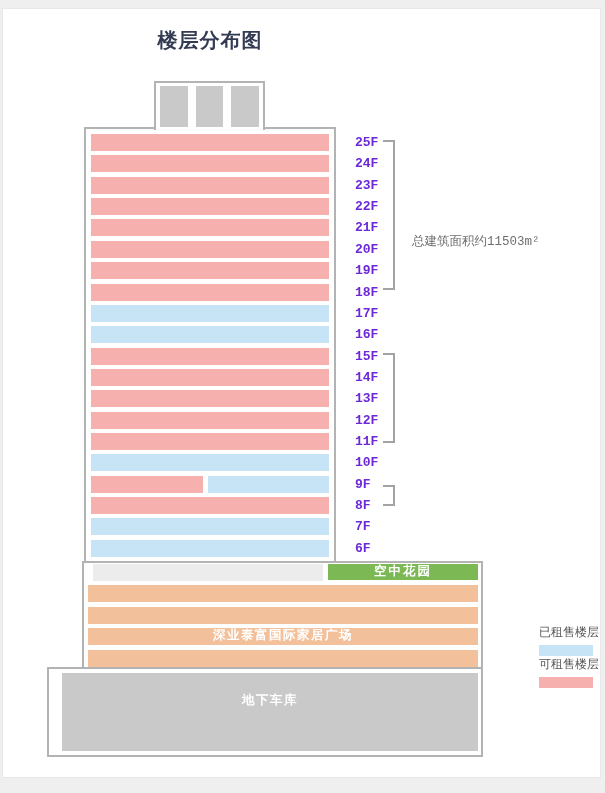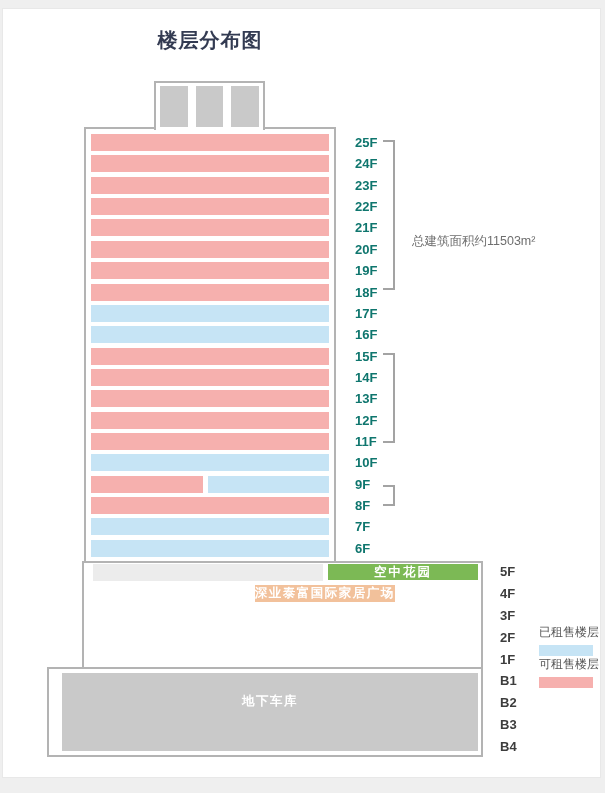--- a/index.html
+++ b/index.html
@@ -1,18 +1,18 @@
 <!DOCTYPE html>
 <html style="--available: #f6b0ae; --rented: #c6e4f5; --garden: #7cb955; --mall: #f2c19b; --garage: #c9c9c9; --floor5: #ececec; --roofBlock: #c9c9c9; --outline: #b3b3b3; --bracket: #a3a3a3;"><head>
 <meta charset="utf-8">
 <style>
   html,body { margin:0; padding:0; }
   .page {
     position:relative; width:605px; height:793px; background:#efefef;
-    font-family:Liberation Sans, sans-serif; overflow:hidden;
+    font-family:Liberation Mono, monospace; overflow:hidden;
   }
   .content-bg {
     position:absolute; left:2px; top:8px; width:599px; height:770px;
     background:#ffffff; border:1px solid #e8e8e8; box-sizing:border-box;
   }
   .title {
     position:absolute; left:10px; top:27px; width:400px; margin:0;
     text-align:center; font-size:20px; font-weight:bold; color:#333b52; letter-spacing:1px;
   }
   
@@ -31,21 +31,21 @@
     display:flex; flex-direction:column; justify-content:space-between;
   }
   .floor-row { height:17px; display:flex; gap:5px; }
   .seg { height:100%; }
   .seg.available { background:var(--available); }
   .seg.rented { background:var(--rented); }
   .tower-labels {
     position:absolute; left:355px; top:134px; width:40px; height:423px; z-index:2;
     display:flex; flex-direction:column; justify-content:space-between;
   }
-  .flabel { height:17px; line-height:17px; font-size:13px; font-weight:600; color:#0f766e; }
+  .flabel { height:17px; line-height:17px; font-size:13px; font-weight:600; color:#6d28d9; }
   
   .bracket {
     position:absolute; left:383px; width:12px; box-sizing:border-box;
     border:2px solid var(--bracket); border-left:none;
   }
   #bracket-18-25 { top:140px; height:150px; }
   #bracket-11-15 { top:353px; height:90px; }
   #bracket-8-9   { top:485px; height:21px; }
   .ann-title { position:absolute; left:404px; margin:0; font-size:15px; font-weight:bold; color:#4d4d4d; white-space:nowrap; }
   .ann-sub   { position:absolute; left:404px; margin:8px; font-size:12.5px; color:#6e6e6e; white-space:nowrap; }
@@ -59,21 +59,21 @@
     background:#fff; border:2px solid var(--outline);
   }
   .bar-5f { position:absolute; left:93px; top:564px; width:230px; height:17px; background:var(--floor5); z-index:2; }
   .garden {
     position:absolute; left:328px; top:564px; width:150px; height:16px; z-index:2;
     background:var(--garden); color:#fff; font-size:12.5px; font-weight:bold;
     text-align:center; line-height:16px; letter-spacing:2px;
   }
   .podium-floors {
     position:absolute; left:88px; top:585px; width:390px; height:82px; z-index:2;
-    display:flex; justify-content:space-between;
+    display:flex; flex-direction:column; justify-content:space-between;
   }
   .podium-row {
     height:17px; background:var(--mall); color:#fff; font-size:12.5px; font-weight:bold;
     text-align:center; line-height:17px; letter-spacing:1.5px;
   }
   
   .basement-box {
     position:absolute; left:47px; top:667px; width:436px; height:90px; box-sizing:border-box;
     background:#fff; border:2px solid var(--outline);
   }
@@ -214,31 +214,20 @@
     </div>
 
   <div class="basement-box"></div>
   <div class="basement-floors">
       <div class="basement-row"></div>
       <div class="basement-row">地下车库</div>
       <div class="basement-row"></div>
       <div class="basement-row"></div>
     </div>
 
-  <div class="lower-labels">
-      <div class="flabel2">5F</div>
-      <div class="flabel2">4F</div>
-      <div class="flabel2">3F</div>
-      <div class="flabel2">2F</div>
-      <div class="flabel2">1F</div>
-      <div class="flabel2">B1</div>
-      <div class="flabel2">B2</div>
-      <div class="flabel2">B3</div>
-      <div class="flabel2">B4</div>
-    </div>
 
   <div class="legend">
     <div class="legend-item">
       <span class="legend-label">已租售楼层</span>
       <span class="legend-swatch seg rented"></span>
     </div>
     <div class="legend-item">
       <span class="legend-label">可租售楼层</span>
       <span class="legend-swatch seg available"></span>
     </div>

